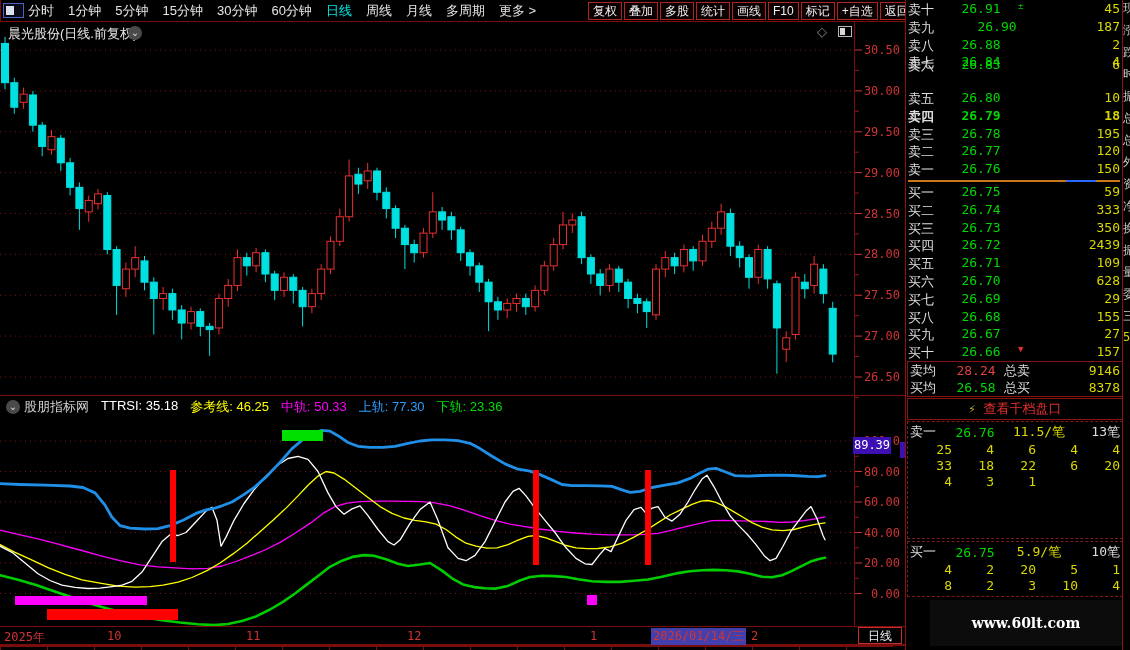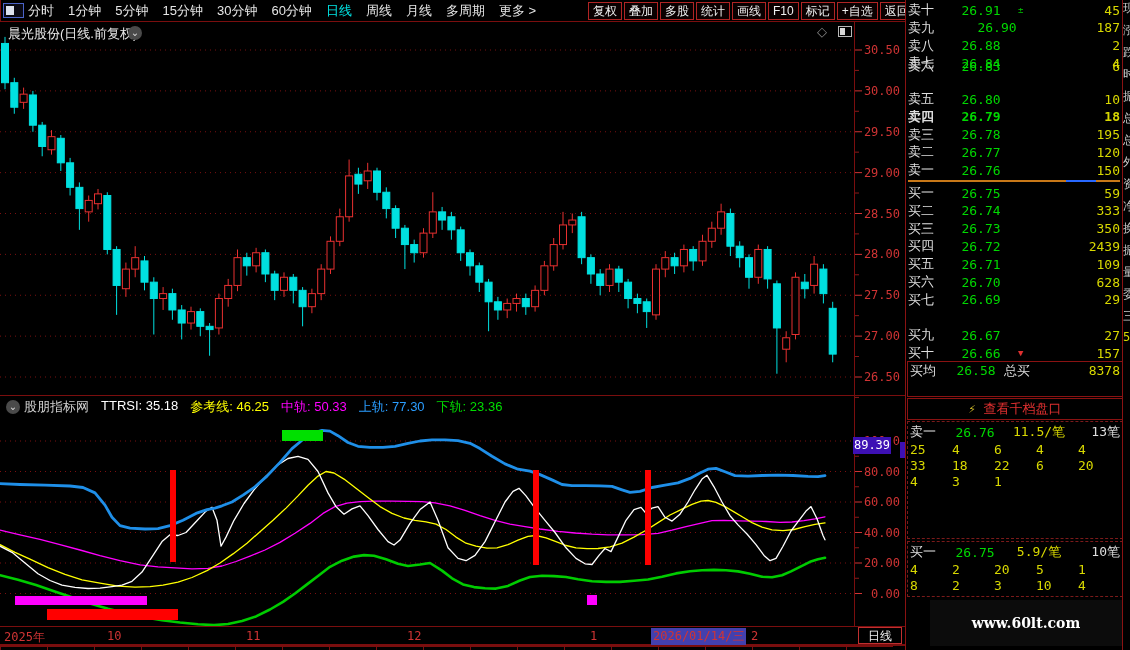--- a/index.html
+++ b/index.html
@@ -45,21 +45,21 @@
   .t-label { position:absolute; top:629px; color:#d03434; font-size:12px; font-family:"DejaVu Sans Mono", monospace; white-space:nowrap; }
   .t-label.hl { background:#4340ae; padding:0 2px; top:628px; }
   #period-box { left:858px; top:627px; width:44px; height:17px; border:1px solid #c03030; color:#f2f2f2;
     font-size:12px; text-align:center; line-height:16px; }
   #bottom-sliver { left:0; top:646px; width:905px; height:4px; display:flex; }
   #bottom-sliver .cell { height:4px; border-left:1px solid #7a0e0e; border-top:1px solid #7a0e0e; flex:0 0 47px; }
 
   
   #rpanel { left:905px; top:0; width:225px; height:650px; border-left:1px solid #8a1212; background:#000;
     font-family:"DejaVu Sans Mono", monospace; }
-  .ob-row { position:absolute; left:2px; width:212px; height:18px; display:flex; align-items:center; font-size:13px; }
+  .ob-row { position:absolute; left:2px; width:212px; height:18px; display:flex; align-items:flex-start; font-size:13px; }
   .ob-row .lbl { width:36px; color:#dedede; font-family:"Liberation Sans", sans-serif; }
   .ob-row .prc { width:74px; text-align:center; color:#00d800; }
   .ob-row .mark { width:12px; font-size:9px; }
   .ob-row .vol { flex:1; text-align:right; color:#d8d800; }
   #ob-sep { position:absolute; left:2px; top:180px; width:212px; height:2px; background:#c87818; }
   #ob-sep .blue { position:absolute; right:24px; top:0; width:30px; height:2px; background:#2868ff; }
   #avg-box { position:absolute; left:1px; top:361px; width:216px; height:36px; border:1px solid #8a1212; }
   .avg-row { display:flex; align-items:center; height:17px; font-size:13px; padding:0 2px; }
   .avg-row .lbl { width:38px; color:#dedede; font-family:"Liberation Sans", sans-serif; }
   .avg-row .prc { width:56px; text-align:center; }
@@ -69,21 +69,21 @@
     display:flex; align-items:center; justify-content:center; gap:8px; font-size:13px; }
   #qd-box .bolt { color:#c8b428; font-size:12px; }
   #qd-box .txt { color:#e03030; font-family:"Liberation Sans", sans-serif; }
   .dtl-box { position:absolute; left:1px; width:216px; border:1px dashed #7a1a1a; font-size:13px; }
   .dtl-head { display:flex; height:20px; align-items:center; padding:0 2px; }
   .dtl-head .lbl { width:34px; color:#dedede; font-family:"Liberation Sans", sans-serif; }
   .dtl-head .prc { width:62px; text-align:center; color:#00d800; }
   .dtl-head .per { width:66px; text-align:center; color:#d8d800; }
   .dtl-head .cnt { flex:1; text-align:right; color:#dedede; }
   .num-grid { display:grid; grid-template-columns:repeat(5,1fr); row-gap:1px; padding:0 2px; }
-  .num-grid span { color:#d8d800; height:15px; }
+  .num-grid span { text-align:right; color:#d8d800; height:15px; }
   #watermark { position:absolute; left:24px; top:600px; width:192px; height:46px; background:#0c0c0c;
     display:flex; flex-direction:column; align-items:center; justify-content:center; }
   #watermark .l1 { color:#fff; font-size:22px; font-weight:bold; letter-spacing:2px; font-family:"Liberation Sans", sans-serif; }
   #watermark .l2 { color:#fff; font-size:14px; font-weight:bold; font-family:"DejaVu Serif", serif; }
   #right-strip { position:absolute; left:216px; top:0px; width:9px; height:650px; overflow:hidden;
     border-left:1px solid #8a1212; }
   #right-strip span { display:block; width:14px; color:#c8c8c8; font-size:12px; height:22px;
     font-family:"Liberation Sans", sans-serif; }
 </style>
 </head>
@@ -453,20 +453,26 @@
       <div class="cell"></div>
       <div class="cell"></div>
     </div>
 
   <div id="rpanel" class="abs">
     <div id="ob-sep">
         <span class="blue"></span>
       </div>
     <div id="avg-box">
         <div class="avg-row">
+          <span class="lbl">卖均</span>
+          <span class="prc" style="color: rgb(224, 64, 64);">28.24</span>
+          <span class="lbl2">总卖</span>
+          <span class="vol">9146</span>
+        </div>
+        <div class="avg-row">
           <span class="lbl">买均</span>
           <span class="prc" style="color: rgb(0, 216, 0);">26.58</span>
           <span class="lbl2">总买</span>
           <span class="vol">8378</span>
         </div>
       </div>
     <div id="qd-box">
       <span class="bolt">⚡</span>
       <span class="txt">查看千档盘口</span>
     </div>
@@ -631,20 +637,26 @@
         <span class="prc">26.70</span>
         <span class="mark"></span>
         <span class="vol">628</span>
       </div>
       <div class="ob-row" style="top: 290.8px;">
         <span class="lbl">买七</span>
         <span class="prc">26.69</span>
         <span class="mark"></span>
         <span class="vol">29</span>
       </div>
+      <div class="ob-row" style="top: 308.6px;">
+        <span class="lbl">买八</span>
+        <span class="prc">26.68</span>
+        <span class="mark"></span>
+        <span class="vol">155</span>
+      </div>
       <div class="ob-row" style="top: 326.4px;">
         <span class="lbl">买九</span>
         <span class="prc">26.67</span>
         <span class="mark"></span>
         <span class="vol">27</span>
       </div>
       <div class="ob-row" style="top: 344.2px;">
         <span class="lbl">买十</span>
         <span class="prc">26.66</span>
         <span class="mark" style="color: rgb(224, 48, 48);">▼</span>

